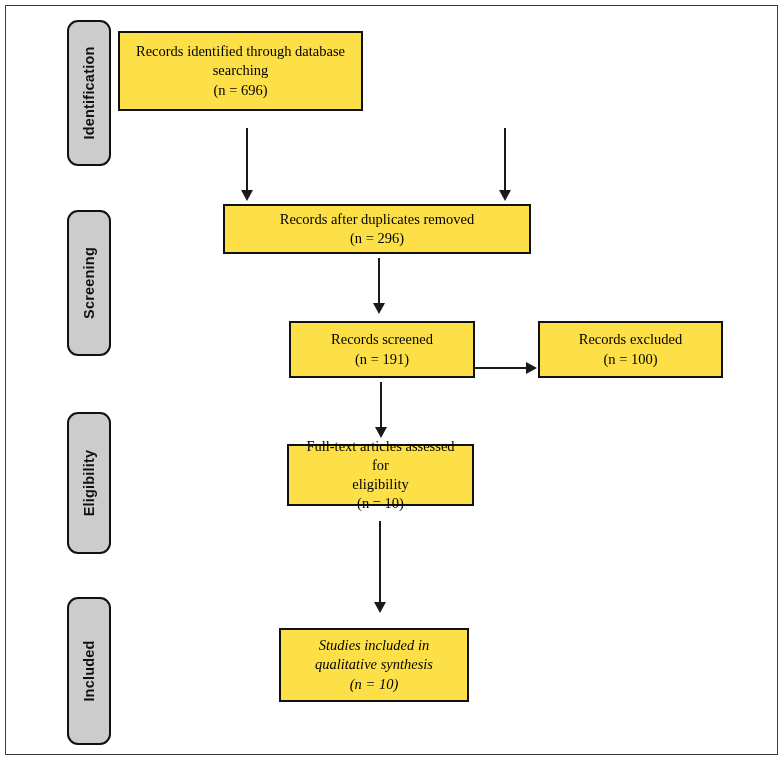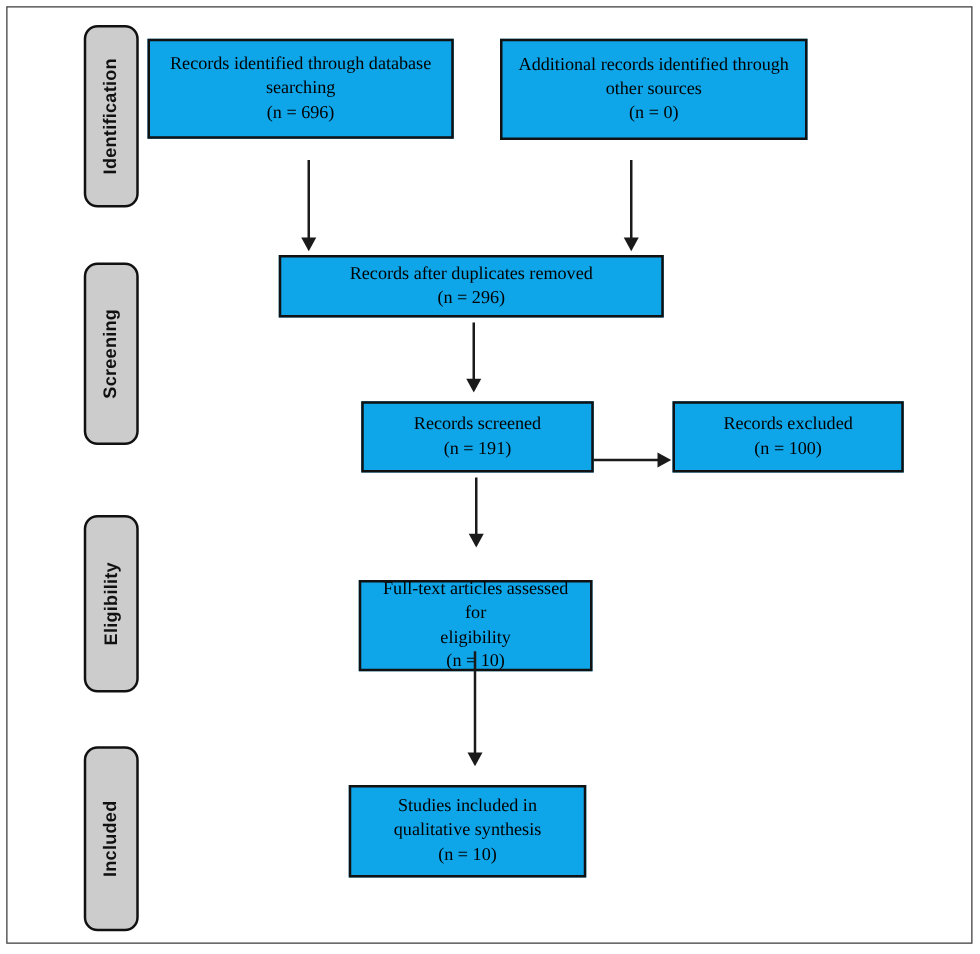--- a/index.html
+++ b/index.html
@@ -41,21 +41,21 @@
     font-weight: bold;
     font-size: 14.5px;
     letter-spacing: 0.2px;
     color: #111111;
     white-space: nowrap;
     transform: rotate(-90deg);
   }
   
   .box {
     position: absolute;
-    background: #0ea5e9;
+    background: #fde047;
     border: 2px solid #111111;
     box-sizing: border-box;
     display: flex;
     align-items: center;
     justify-content: center;
     text-align: center;
   }
   .box-text {
     font-family: "Liberation Serif", serif;
     font-size: 14.5px;
@@ -114,48 +114,43 @@
   <div class="stage" style="left:67px; top:597px; width:44px; height:148px;">
     <span class="stage-label">Included</span>
   </div>
 
   <div class="box" style="left:118px; top:31px; width:245px; height:80px;">
     <span class="box-text">Records identified through database
 searching
 (n = 696)</span>
   </div>
 
-  <div class="box" style="left:400px; top:31px; width:246px; height:81px;">
-    <span class="box-text">Additional records identified through
-other sources
-(n = 0)</span>
-  </div>
 
   <div class="box" style="left:223px; top:204px; width:308px; height:50px;">
     <span class="box-text">Records after duplicates removed
 (n = 296)</span>
   </div>
 
   <div class="box" style="left:289px; top:321px; width:186px; height:57px;">
     <span class="box-text">Records screened
 (n = 191)</span>
   </div>
 
   <div class="box" style="left:538px; top:321px; width:185px; height:57px;">
     <span class="box-text">Records excluded
 (n = 100)</span>
   </div>
 
-  <div class="box" style="left:287px; top:464px; width:187px; height:73px;">
+  <div class="box" style="left:287px; top:444px; width:187px; height:62px;">
     <span class="box-text">Full-text articles assessed for
 eligibility
 (n = 10)</span>
   </div>
 
-  <div class="box" style="left:279px; top:628px; width:190px; height:74px;">
+  <div class="box" style="left:279px; top:628px; width:190px; height:74px;font-style:italic;">
     <span class="box-text">Studies included in
 qualitative synthesis
 (n = 10)</span>
   </div>
 
   <div class="arrow-v" style="left:246px; top:128px; width:1.6px; height:65px;"></div>
   <div class="arrow-v-head" style="left:241px; top:190px;"></div>
 
   <div class="arrow-v" style="left:504px; top:128px; width:1.6px; height:65px;"></div>
   <div class="arrow-v-head" style="left:499px; top:190px;"></div>

